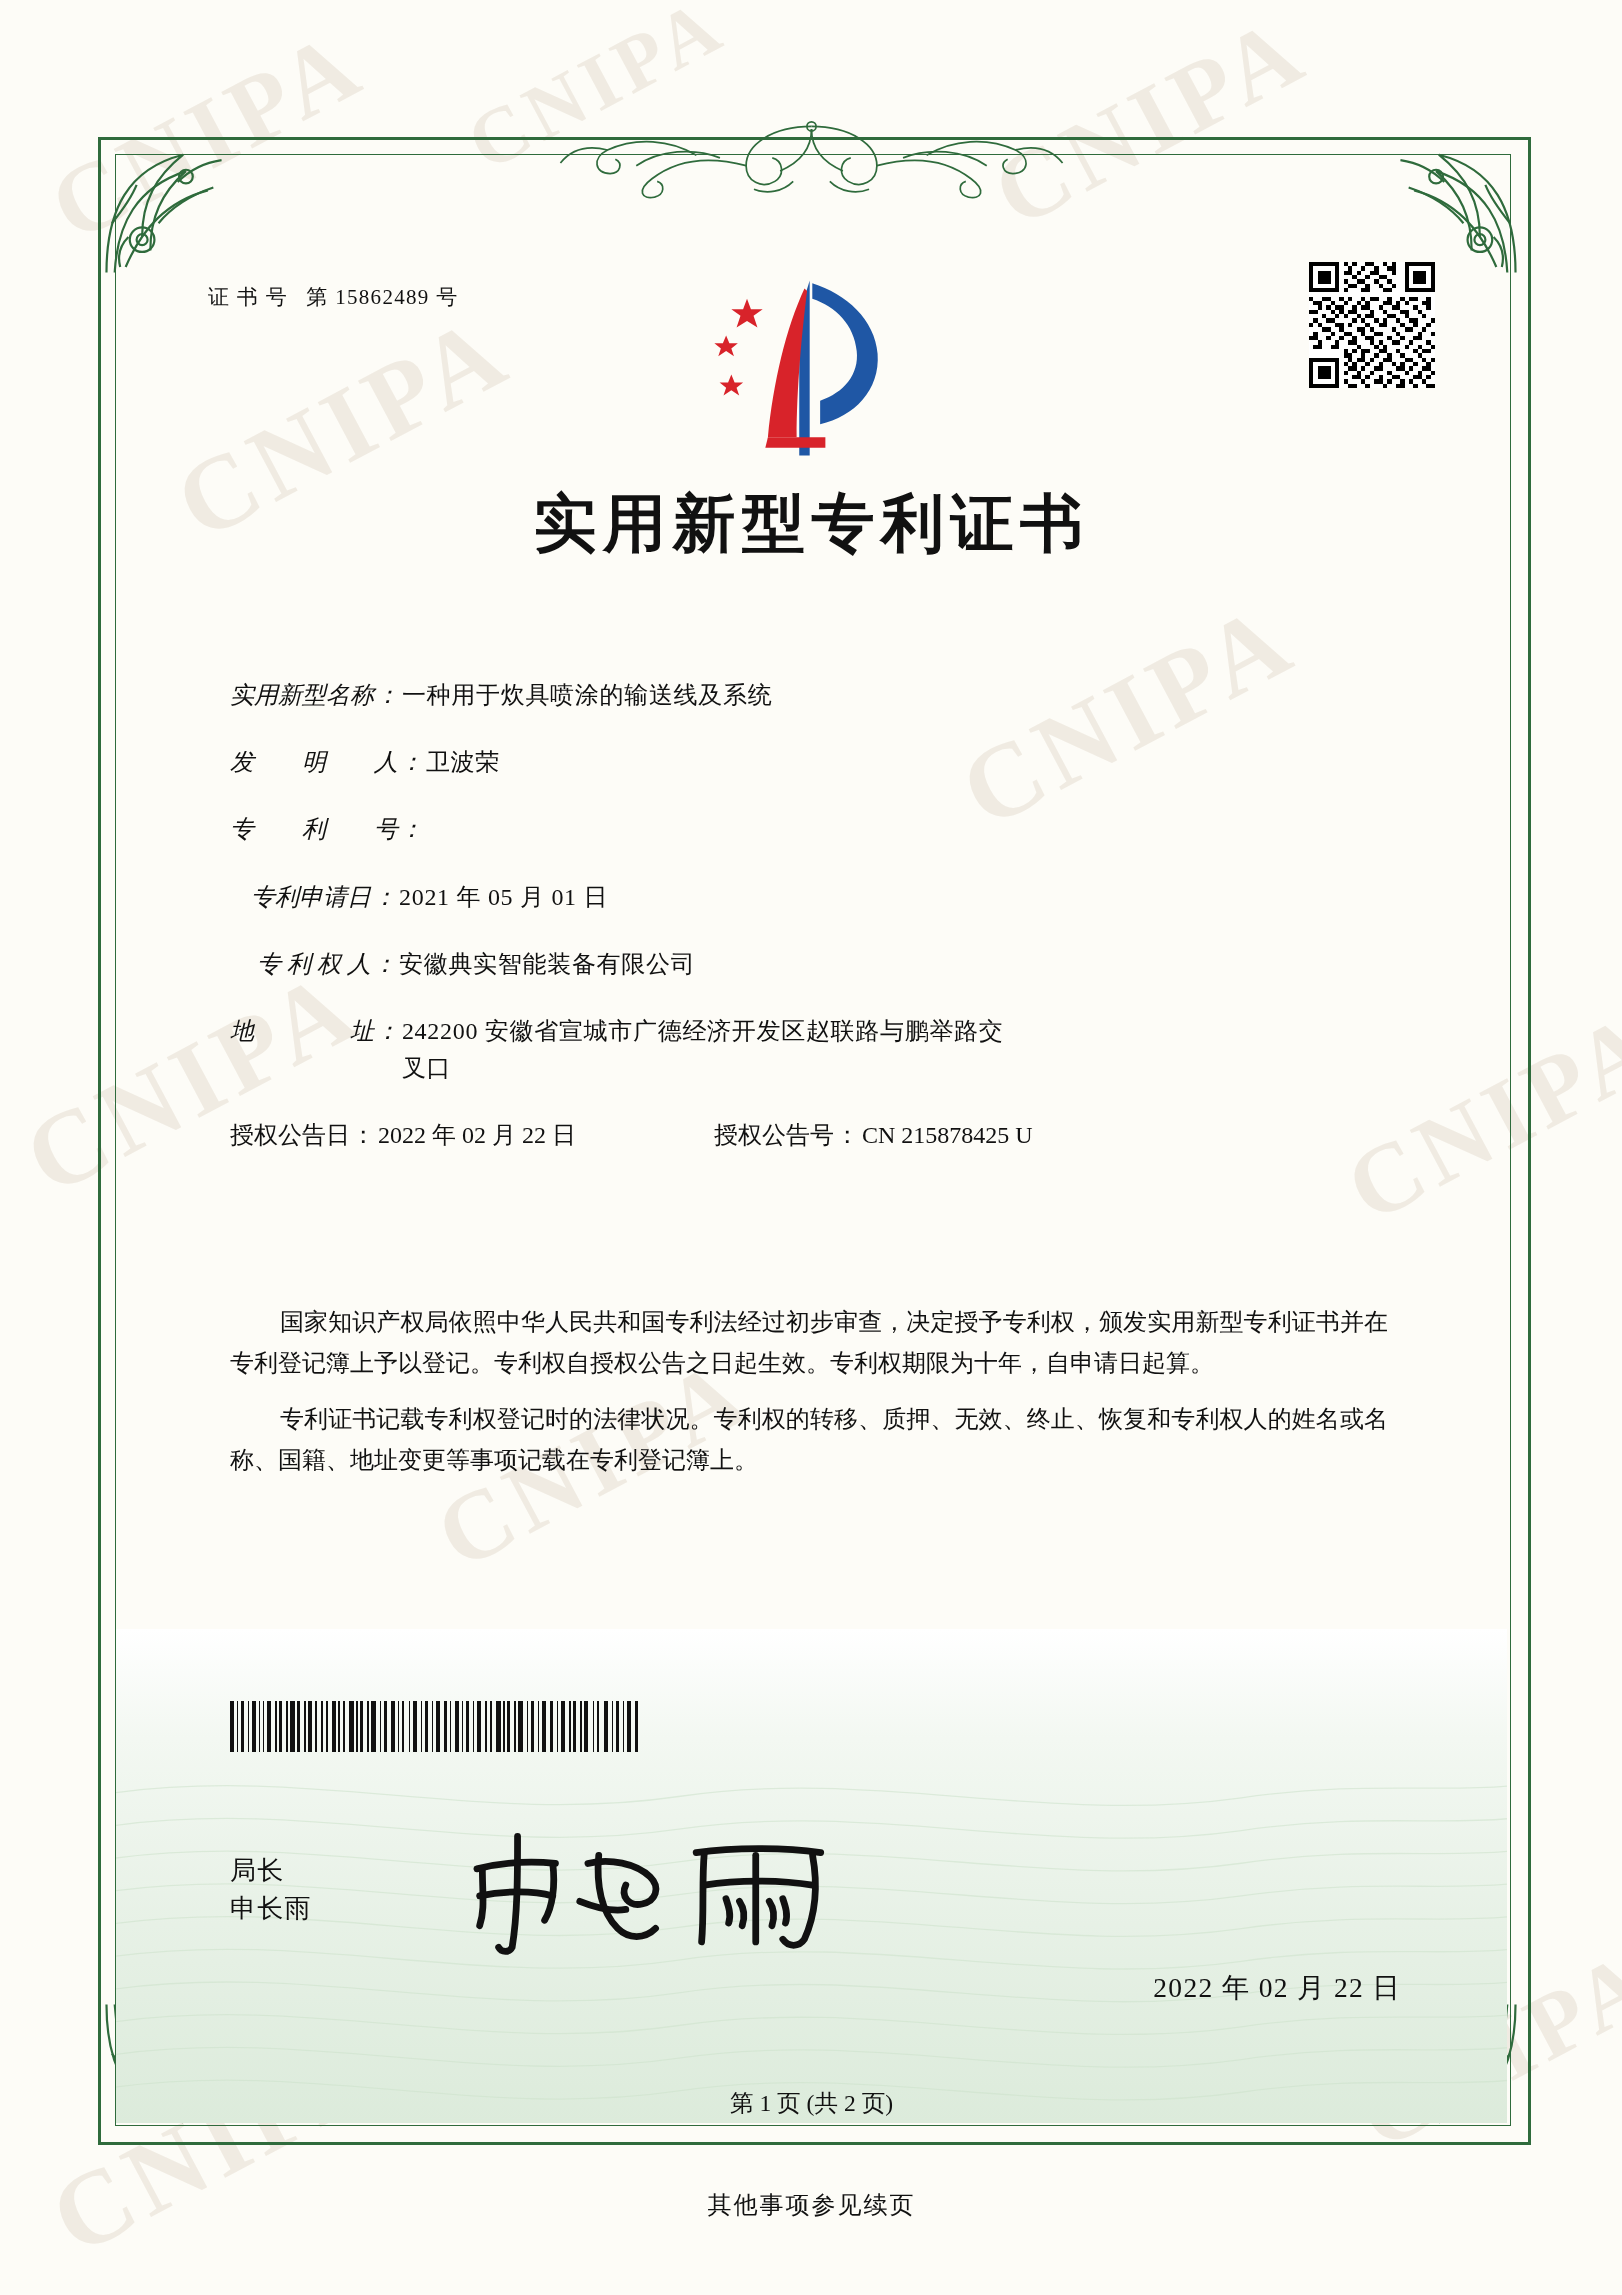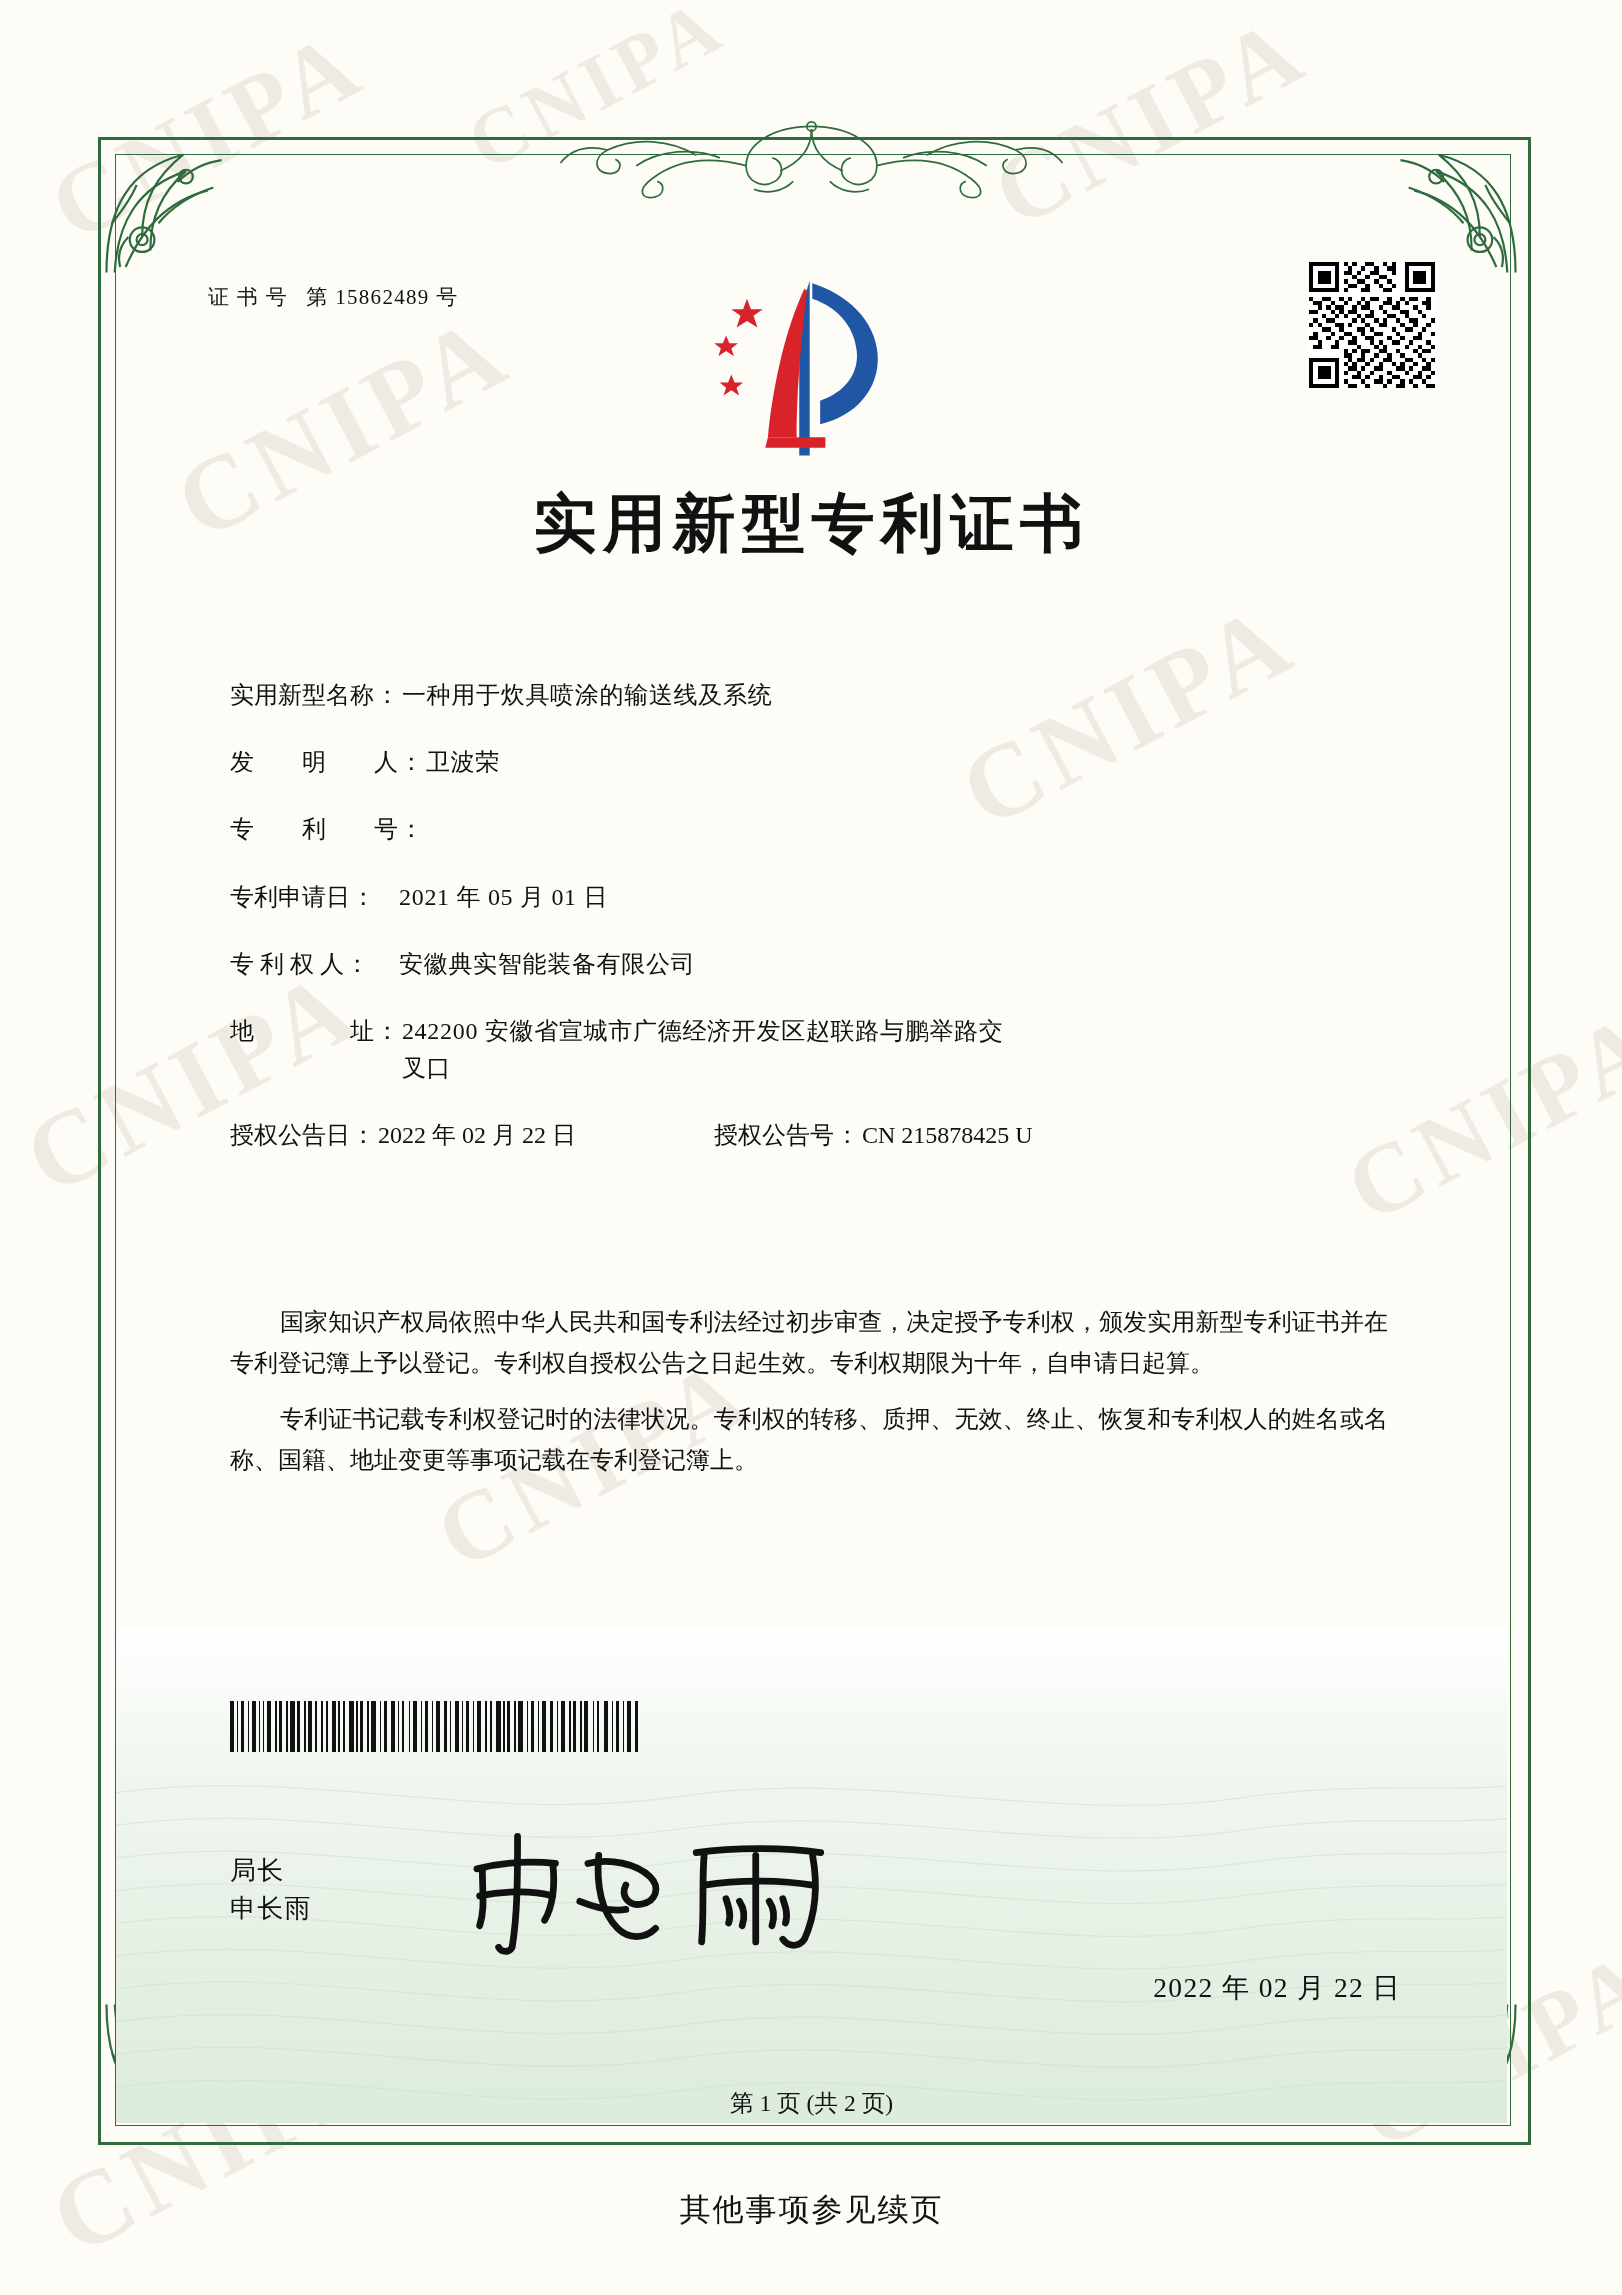--- a/index.html
+++ b/index.html
@@ -135,23 +135,24 @@
   }
   .field-row {
     display: flex;
     align-items: flex-start;
     margin-bottom: 30px;
     line-height: 1.55;
   }
   .field-label {
     flex: 0 0 169px;
     display: flex;
-    justify-content: flex-start;
+    justify-content: flex-end;
     letter-spacing: 0;
     white-space: nowrap;
+    font-style: italic;
   }
   .field-colon { margin: 0 2.6px 0 1.3px; }
   .field-value {
     flex: 1 1 auto;
     letter-spacing: 0.7px;
   }
   .field-value.mono {
     font-family: "Liberation Mono", "DejaVu Sans Mono", monospace;
     font-size: 22px;
     letter-spacing: 0.7px;
@@ -251,21 +252,21 @@
     font-size: 23.6px;
     color: #111;
     z-index: 6;
   }
 
   .footer-note {
     position: absolute;
     left: 0; right: 0;
     top: 2189px;
     text-align: center;
-    font-size: 31px;
+    font-size: 24px;
     color: #111;
     letter-spacing: 2px;
     z-index: 6;
   }
 </style>
 </head>
 <body>
 
 <div class="page">
 

